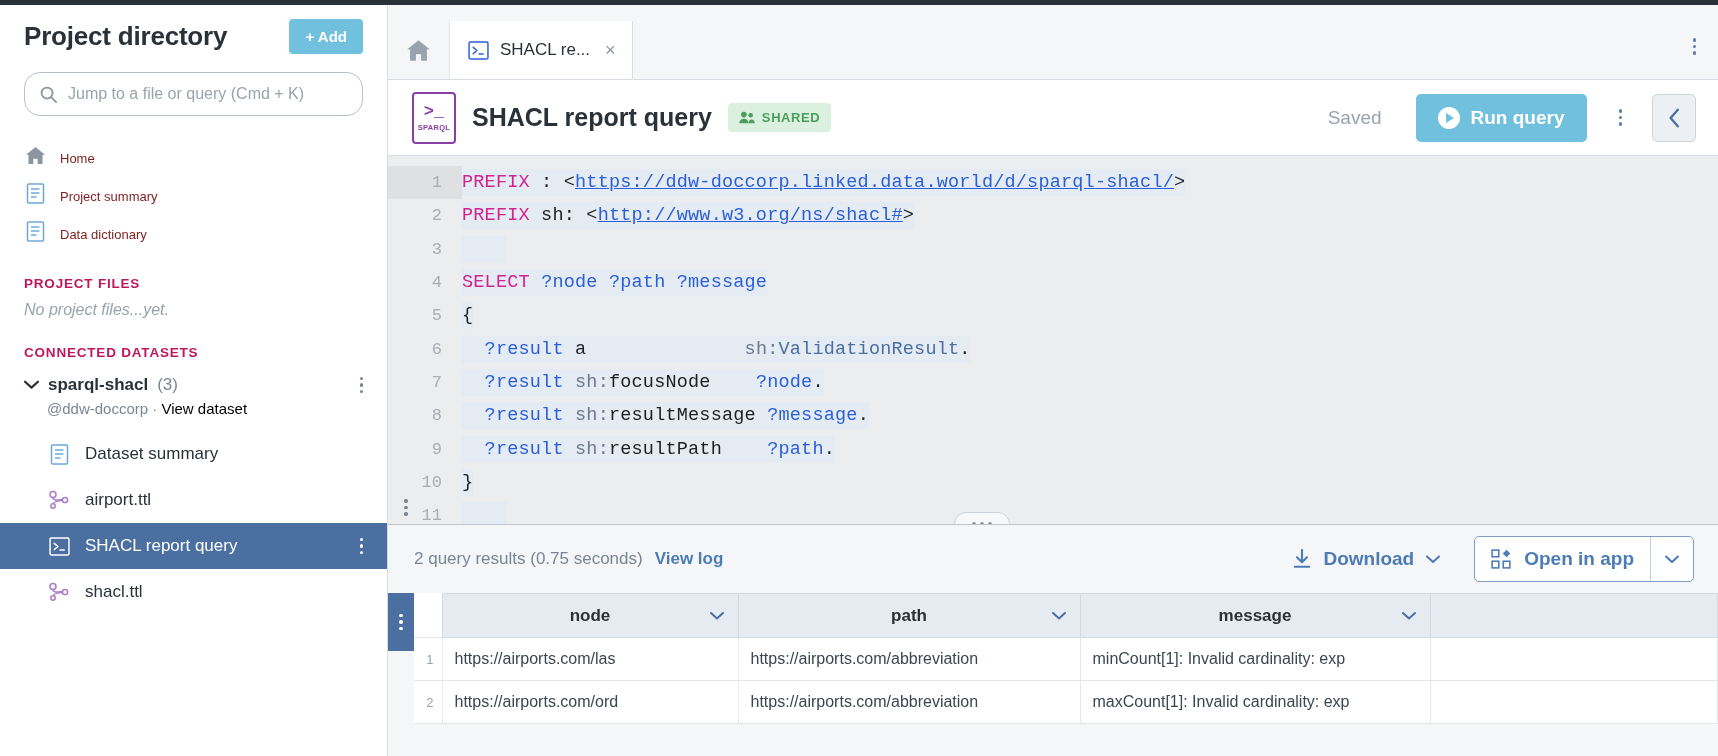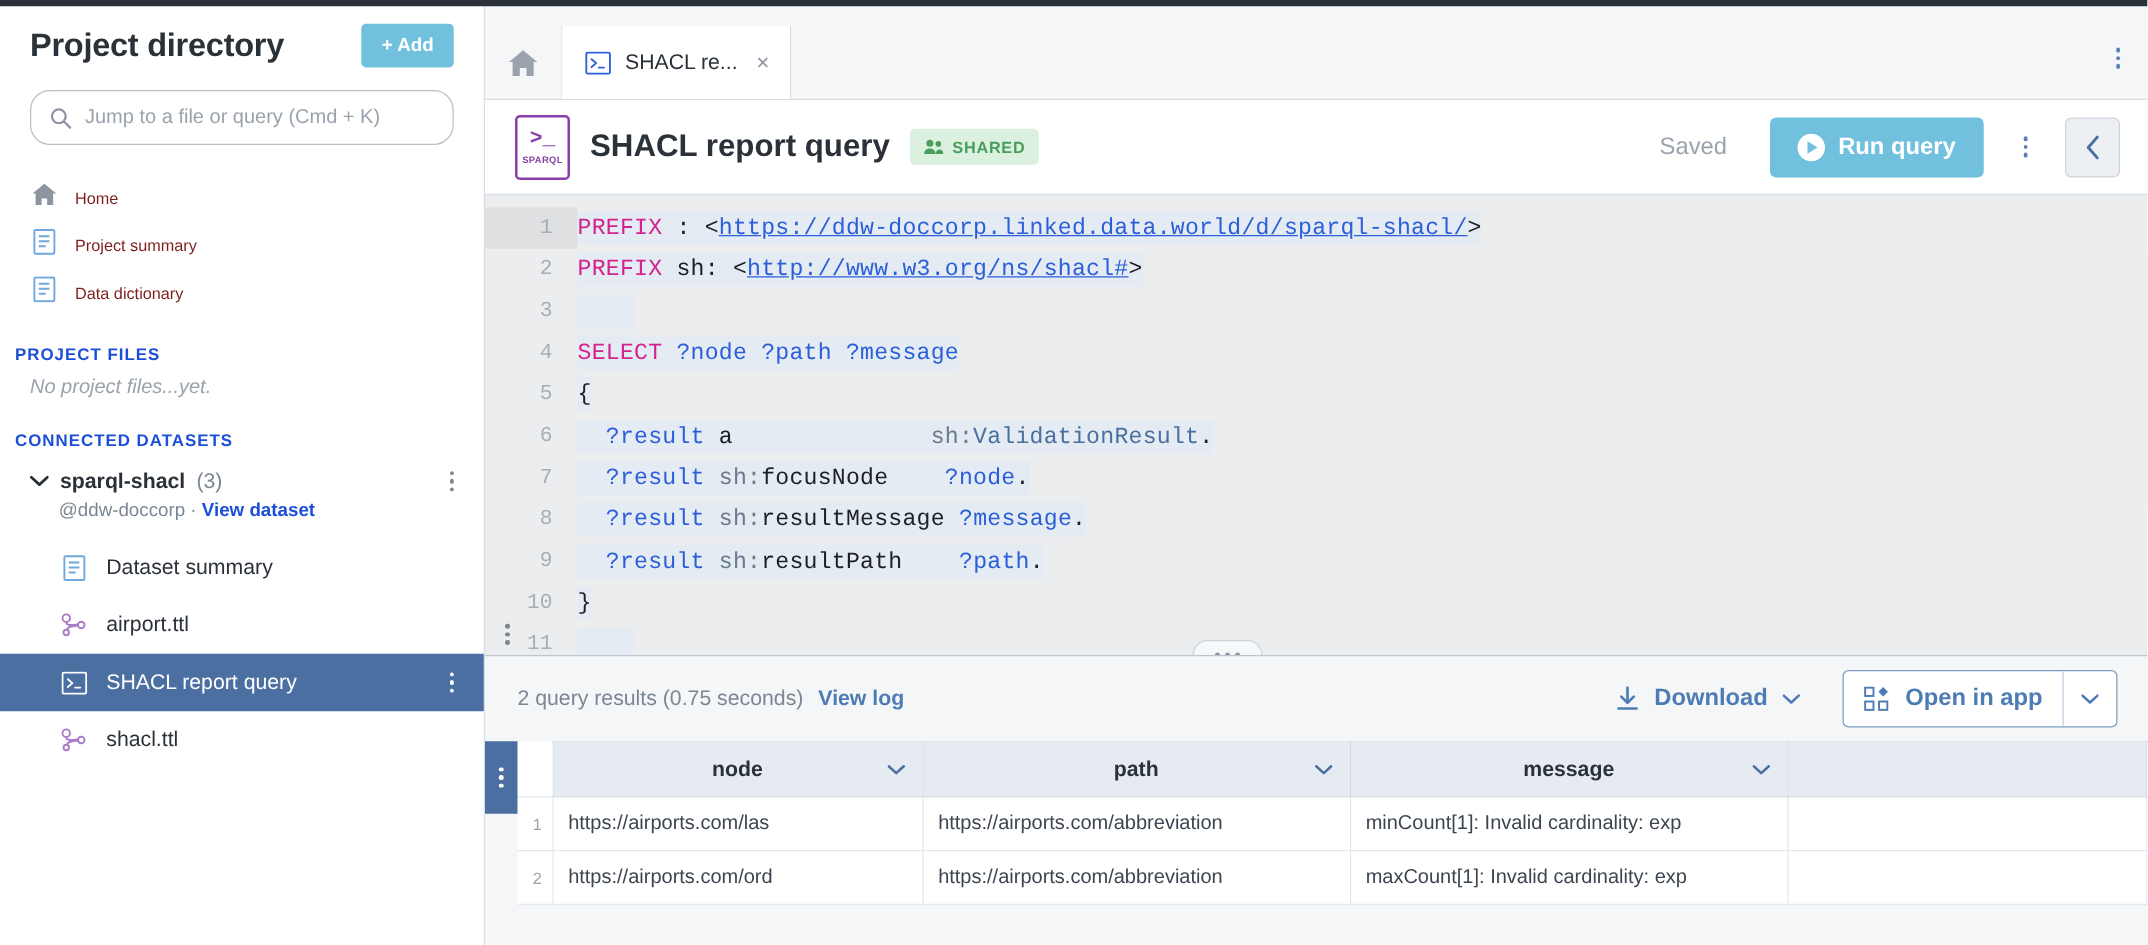--- a/index.html
+++ b/index.html
@@ -36,34 +36,34 @@
   .search-box input::placeholder { color: #9aa3ad; }
 
   .nav-list { margin-top: 20px; }
   .nav-item {
     display: flex; align-items: flex-end; gap: 14px; padding: 8px 24px;
     height: 38px; cursor: pointer; font-size: 13px; color: #7f1d1d;
   }
   .nav-icon { width: 22px; height: 22px; display: flex; align-items: center; justify-content: center; flex: 0 0 22px; }
 
   .sec-title {
-    font-size: 13.5px; font-weight: bold; color: #1d4ed8; letter-spacing: 0.8px;
-    padding: 0 12px; margin-top: 26px; margin-bottom: 10px;
+    font-size: 13.5px; font-weight: bold; color: #be185d; letter-spacing: 0.8px;
+    padding: 0 24px; margin-top: 26px; margin-bottom: 10px;
   }
   .muted-note { font-size: 16px; color: #9aa3ad; font-style: italic; padding: 0 24px; }
 
   .ds-row {
     display: flex; align-items: center; padding: 0 24px 0 24px; margin-top: 12px;
     justify-content: space-between; cursor: pointer; height: 26px;
   }
   .ds-left { display: flex; align-items: center; gap: 9px; }
   .ds-name { font-size: 17px; font-weight: bold; color: #2b3138; }
   .ds-count { font-size: 17px; color: #7b8694; font-weight: normal; }
   .ds-sub { padding-left: 47px; font-size: 15px; color: #7b8694; margin-top: 2px; }
-  .ds-sub a { color: #1d4ed8; text-decoration: none; font-weight: bold; cursor: pointer; }
+  .ds-sub a { color: #000000; text-decoration: none; font-weight: normal; cursor: pointer; }
   .kebab { color: #7b8694; font-size: 18px; line-height: 1; letter-spacing: 0; cursor: pointer; }
   .kebab-dots { display: flex; flex-direction: column; gap: 3px; align-items: center; }
   .kebab-dots i { width: 3.5px; height: 3.5px; border-radius: 50%; background: #7b8694; display: block; }
 
   .file-item {
     display: flex; align-items: center; gap: 14px; padding: 0 24px;
     height: 46px; cursor: pointer; font-size: 17px; color: #2b3138;
   }
   .file-item .fi-icon { width: 24px; display: flex; justify-content: center; flex: 0 0 24px; }
   .file-item.indent { padding-left: 47px; }

